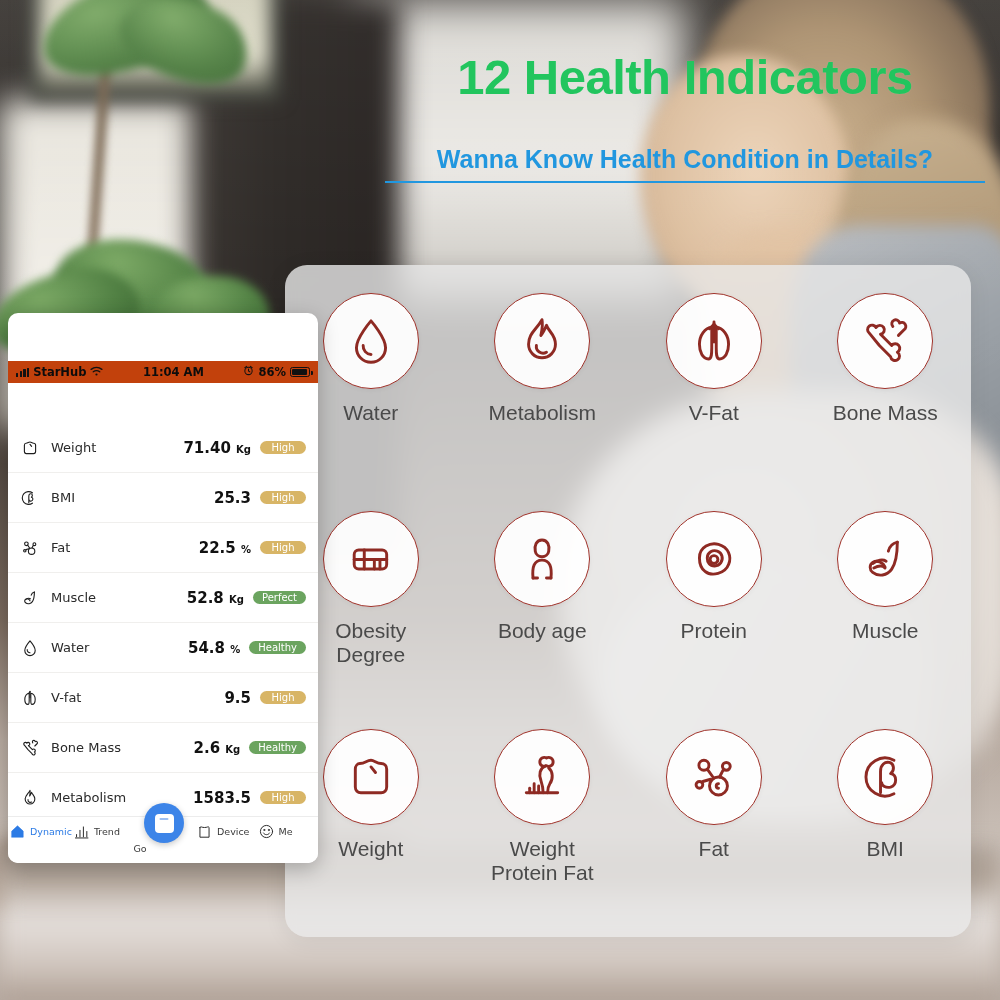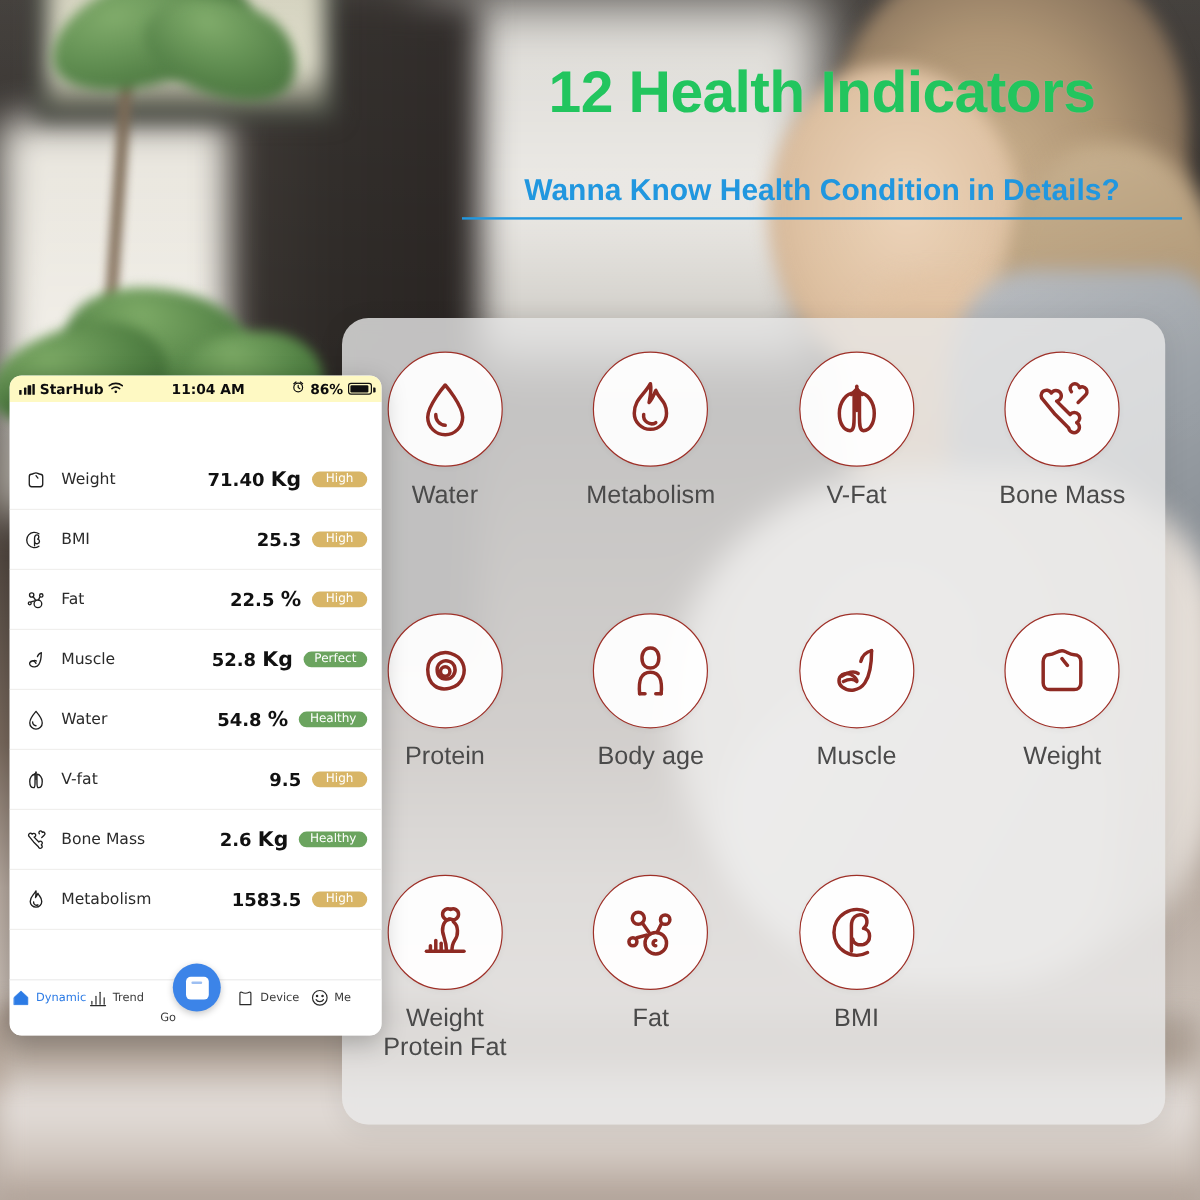--- a/index.html
+++ b/index.html
@@ -176,21 +176,22 @@
     position: absolute; left: 8px; top: 313px; width: 310px; height: 550px;
     background: #ffffff;
     border-radius: 10px;
     overflow: hidden;
     box-shadow: 0 6px 20px rgba(0,0,0,0.25);
     font-family: "DejaVu Sans", sans-serif;
   }
   .statusbar {
     height: 22px; display: flex; align-items: center; padding: 0 8px;
     font-size: 11.5px; font-weight: bold; color: #0c0c0c;
-    background: #fef9c3;
+    background: #c2410c;
+    margin-top: 48px;
   }
   .sb-left { display: flex; align-items: center; gap: 4px; }
   .sb-center { flex: 1; text-align: center; }
   .sb-right { display: flex; align-items: center; gap: 4px; }
   .bars { display: flex; align-items: flex-end; gap: 1.2px; height: 9px; }
   .bars i { width: 2.4px; background: #111; border-radius: 0.5px; display: block; }
   .bars i:nth-child(1) { height: 3.5px; }
   .bars i:nth-child(2) { height: 5.5px; }
   .bars i:nth-child(3) { height: 7.5px; }
   .bars i:nth-child(4) { height: 9px; }
@@ -215,21 +216,21 @@
   .rows { background: #fff; }
   .row {
     height: 50px; display: flex; align-items: center; padding: 0 12px;
     border-bottom: 1px solid #f0efed;
   }
   .row-ico { width: 20px; height: 20px; flex: 0 0 auto; margin-right: 11px; }
   .row-ico svg { width: 20px; height: 20px; display: block; }
   .row-ico svg * { stroke: #1f1f1f; fill: none; stroke-width: 5.6; stroke-linecap: round; stroke-linejoin: round; }
   .row-label { flex: 1; font-size: 13px; color: #2a2a2a; }
   .row-val { font-size: 15px; font-weight: bold; color: #111; margin-right: 9px; white-space: nowrap; }
-  .row-val .unit { font-size: 17px; font-weight: bold; }
+  .row-val .unit { font-size: 10px; font-weight: bold; }
   .badge {
     min-width: 46px; text-align: center; color: #fff;
     font-size: 10px; padding: 1px 9px; border-radius: 9px; white-space: nowrap;
   }
   .badge.high { background: #D8B566; }
   .badge.good { background: #6BA45F; }
 
   .tabbar {
     position: absolute; left: 0; right: 0; bottom: 0; height: 47px;
     background: #fff; display: flex; align-items: flex-start; padding-top: 4px;
@@ -323,42 +324,55 @@
     <div class="cell">
       <div class="circ">
         <svg viewBox="0 0 100 100">
             <path d="M22 36 A8 8 0 1 1 34 26 A8 8 0 1 1 42 38 L62 58 A8 8 0 1 1 72 70 A8 8 0 1 1 60 78 L40 58 Z"></path>
             <path d="M64 24 A7 7 0 1 1 76 18 A7 7 0 1 1 84 30 L74 40"></path>
           </svg>
       </div>
       <div class="cell-label">Bone Mass</div>
     </div>
 
-
-    <div class="cell">
-      <div class="circ">
-        <svg viewBox="0 0 100 100">
-            <path d="M24 48 C24 28 44 20 58 24 C76 29 82 46 76 60 C70 76 46 82 34 72 C26 66 24 58 24 48 Z"></path>
-            <path d="M38 48 C38 38 48 33 56 36 C65 39 67 50 62 57 C57 64 46 64 41 58 C38 55 38 51 38 48 Z"></path>
-            <path d="M50 44 A7 7 0 1 1 50 58 A7 7 0 1 1 50 44 Z"></path>
-          </svg>
-      </div>
-      <div class="cell-label">Protein</div>
+    <div class="cell">
+      <div class="circ">
+        <svg viewBox="0 0 100 100">
+            <rect x="20" y="34" width="58" height="34" rx="8"></rect>
+            <path d="M20 51 L78 51"></path>
+            <path d="M38 34 L38 51"></path>
+            <path d="M38 51 L38 68"></path>
+            <path d="M56 51 L56 68"></path>
+            <path d="M66 51 L66 68"></path>
+          </svg>
+      </div>
+      <div class="cell-label">Obesity Degree</div>
     </div>
 
     <div class="cell">
       <div class="circ">
         <svg viewBox="0 0 100 100">
             <path d="M50 16 C40 16 36 26 38 36 C39 42 44 46 50 46 C56 46 61 42 62 36 C64 26 60 16 50 16 Z"></path>
             <path d="M34 84 C32 64 36 52 50 52 C64 52 68 64 66 84"></path>
             <path d="M34 84 L42 84"></path>
             <path d="M58 84 L66 84"></path>
           </svg>
       </div>
       <div class="cell-label">Body age</div>
+    </div>
+
+    <div class="cell">
+      <div class="circ">
+        <svg viewBox="0 0 100 100">
+            <path d="M24 48 C24 28 44 20 58 24 C76 29 82 46 76 60 C70 76 46 82 34 72 C26 66 24 58 24 48 Z"></path>
+            <path d="M38 48 C38 38 48 33 56 36 C65 39 67 50 62 57 C57 64 46 64 41 58 C38 55 38 51 38 48 Z"></path>
+            <path d="M50 44 A7 7 0 1 1 50 58 A7 7 0 1 1 50 44 Z"></path>
+          </svg>
+      </div>
+      <div class="cell-label">Protein</div>
     </div>
 
     <div class="cell">
       <div class="circ">
         <svg viewBox="0 0 100 100">
             <path d="M72 20 C72 38 70 56 62 68 C54 80 38 82 28 74 C22 69 22 60 28 56 C36 51 46 56 50 64"></path>
             <path d="M28 58 C36 52 46 50 52 54"></path>
             <path d="M30 66 C38 62 46 62 50 66"></path>
             <path d="M72 20 C64 22 58 28 56 36"></path>
           </svg>

